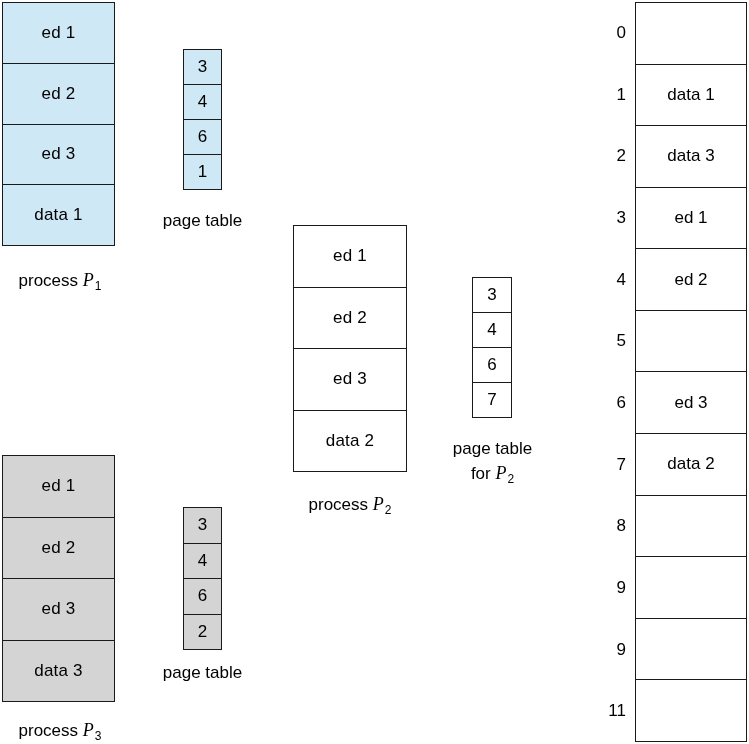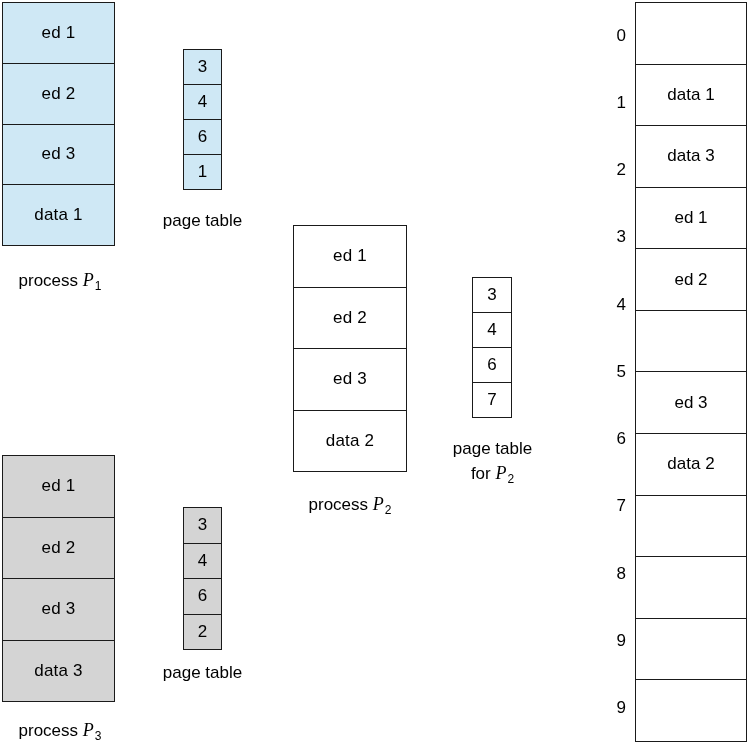--- a/index.html
+++ b/index.html
@@ -197,20 +197,21 @@
     <div class="fnum">1</div>
     <div class="fnum">2</div>
     <div class="fnum">3</div>
     <div class="fnum">4</div>
     <div class="fnum">5</div>
     <div class="fnum">6</div>
     <div class="fnum">7</div>
     <div class="fnum">8</div>
     <div class="fnum">9</div>
     <div class="fnum">9</div>
+    <div class="fnum">11</div>
   </div>
 
   <div class="abs mem-frames" style="left:635px; top:2px; width:112px; height:740px;">
     <div class="mcell"></div>
     <div class="mcell">data 1</div>
     <div class="mcell">data 3</div>
     <div class="mcell">ed 1</div>
     <div class="mcell">ed 2</div>
     <div class="mcell"></div>
     <div class="mcell">ed 3</div>

